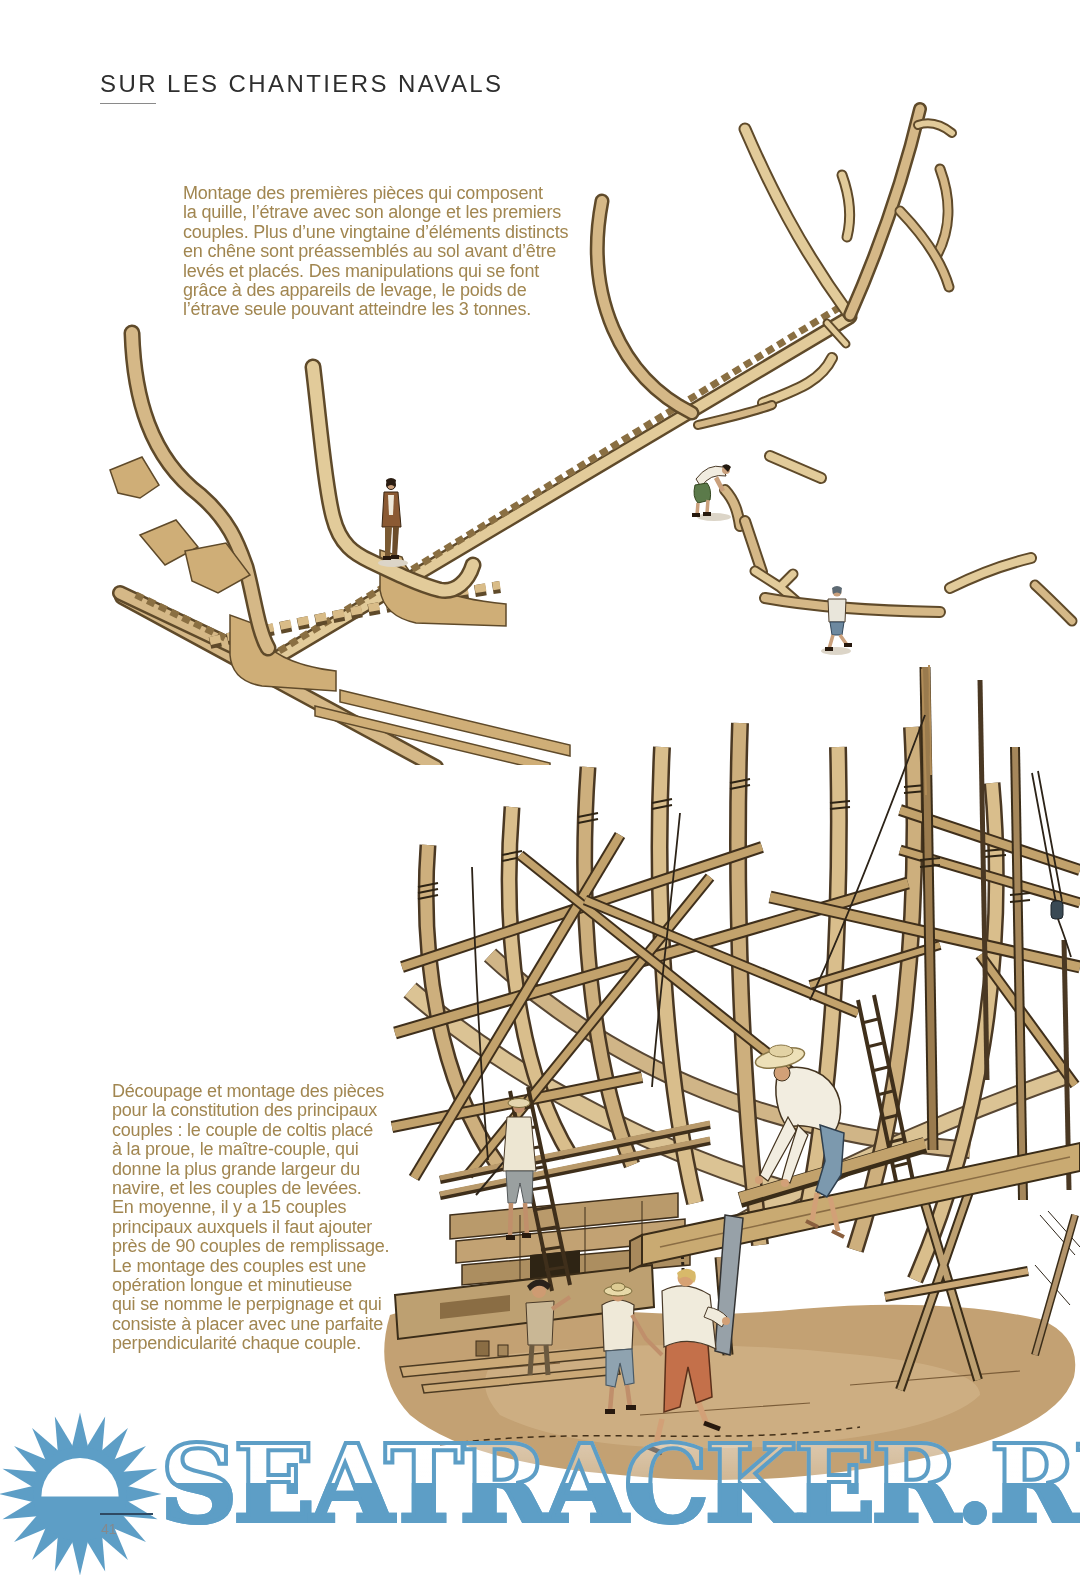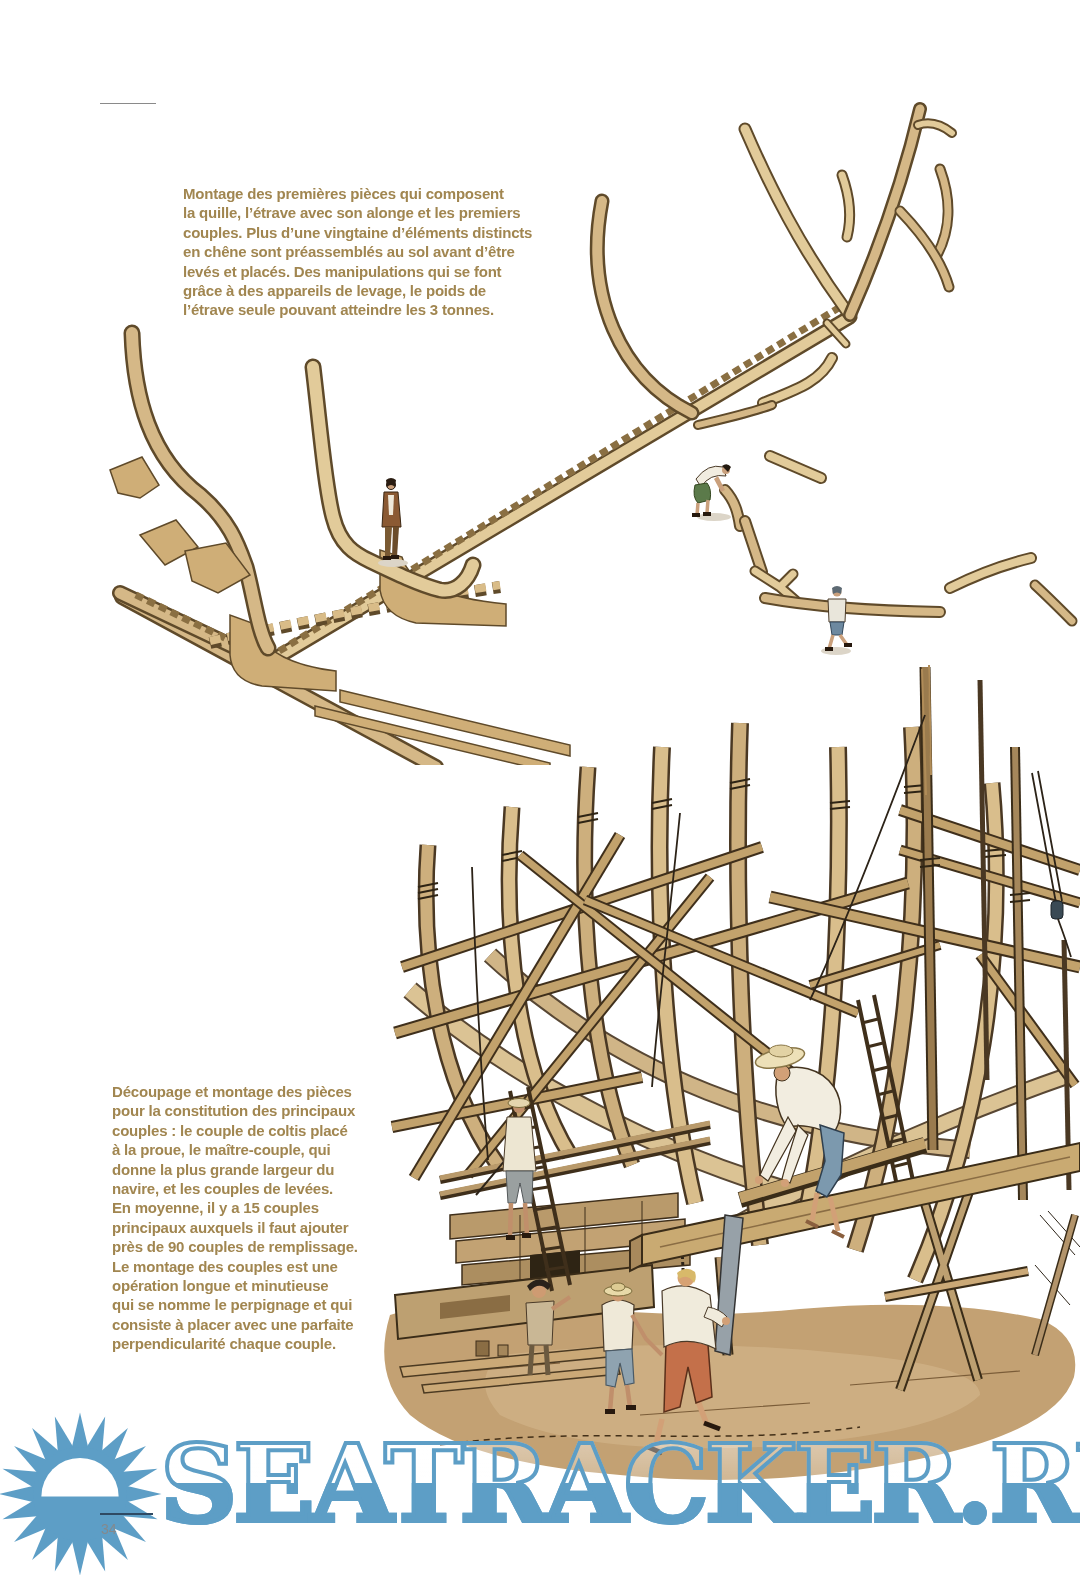--- a/index.html
+++ b/index.html
@@ -3,21 +3,21 @@
 <meta charset="utf-8">
 <style>
   html,body{margin:0;padding:0;background:#e8e8e8;}
   #page{position:relative;width:1080px;height:1575px;background:#ffffff;overflow:hidden;
         font-family:"Liberation Sans",sans-serif;}
   
   .page-title{position:absolute;left:100px;top:70px;font-size:24px;font-weight:400;
         letter-spacing:2.4px;color:#2e2e2e;white-space:nowrap;}
   .title-rule{position:absolute;left:100px;top:103px;width:56px;height:1px;background:#8a8a8a;}
   
-  .para{position:absolute;font-weight:bold;font-size:15px;line-height:19.4px;
+  .para{position:absolute;font-weight:normal;font-size:18px;line-height:19.4px;
         color:#a18650;letter-spacing:-0.2px;white-space:pre-line;}
   .para-1{left:183px;top:184px;width:440px;}
   .para-2{left:112px;top:1082px;width:300px;}
   
   .illo{position:absolute;}
   
   .wm-sun{position:absolute;left:-8px;top:1410px;width:176px;height:168px;}
   .wm-text{position:absolute;left:160px;top:1425px;height:130px;
         font-family:"DejaVu Serif",serif;font-weight:bold;font-size:107px;line-height:118px;
         letter-spacing:-4px;white-space:nowrap;
@@ -400,20 +400,21 @@
       <path d="M268,792 L282,798 M324,768 L340,774" stroke="#27190e" stroke-width="5"></path>
       <path d="M286,688 Q308,678 328,690 L332,742 L316,748 L308,712 L300,752 L284,757 Z" fill="#c4704a" stroke="#5a2f1a" stroke-width="1.5"></path>
       <path d="M282,636 Q305,624 330,640 L336,694 Q308,680 284,692 Z" fill="#f0ebdc" stroke="#4a3a28" stroke-width="1.2"></path>
       <path d="M328,652 Q340,654 347,662 L342,672 Q332,664 324,662 Z" fill="#f0ebdc" stroke="#4a3a28" stroke-width="1"></path>
       <circle cx="346" cy="666" r="4" fill="#d2a077"></circle>
       <circle cx="306" cy="623" r="8.5" fill="#d7a273"></circle>
       <path d="M297,618 Q306,610 315,617 Q317,624 314,628 Q308,618 299,624 Z" fill="#d8b96a"></path>
     </g>
   </svg>
 
+  <div class="page-title">SUR LES CHANTIERS NAVALS</div>
   <div class="title-rule"></div>
 
   <div class="para para-1">Montage des premières pièces qui composent
 la quille, l’étrave avec son alonge et les premiers
 couples. Plus d’une vingtaine d’éléments distincts
 en chêne sont préassemblés au sol avant d’être
 levés et placés. Des manipulations qui se font
 grâce à des appareils de levage, le poids de
 l’étrave seule pouvant atteindre les 3 tonnes.</div>
   <div class="para para-2">Découpage et montage des pièces
@@ -455,15 +456,15 @@
           <use href="#ray" transform="rotate(324)"></use>
         <use href="#ray" transform="rotate(342)"></use>
       </g>
       <circle r="56"></circle>
     </g>
     <path d="M-46,3 A46,46 0 0 1 46,3 Z" fill="#ffffff"></path>
   </svg>
   <div class="wm-text">SEATRACKER.RU</div>
 
   <div class="pageno-rule"></div>
-  <div class="page-number">34</div>
+  <div class="page-number">41</div>
 
 </div>
 
 </body></html>

